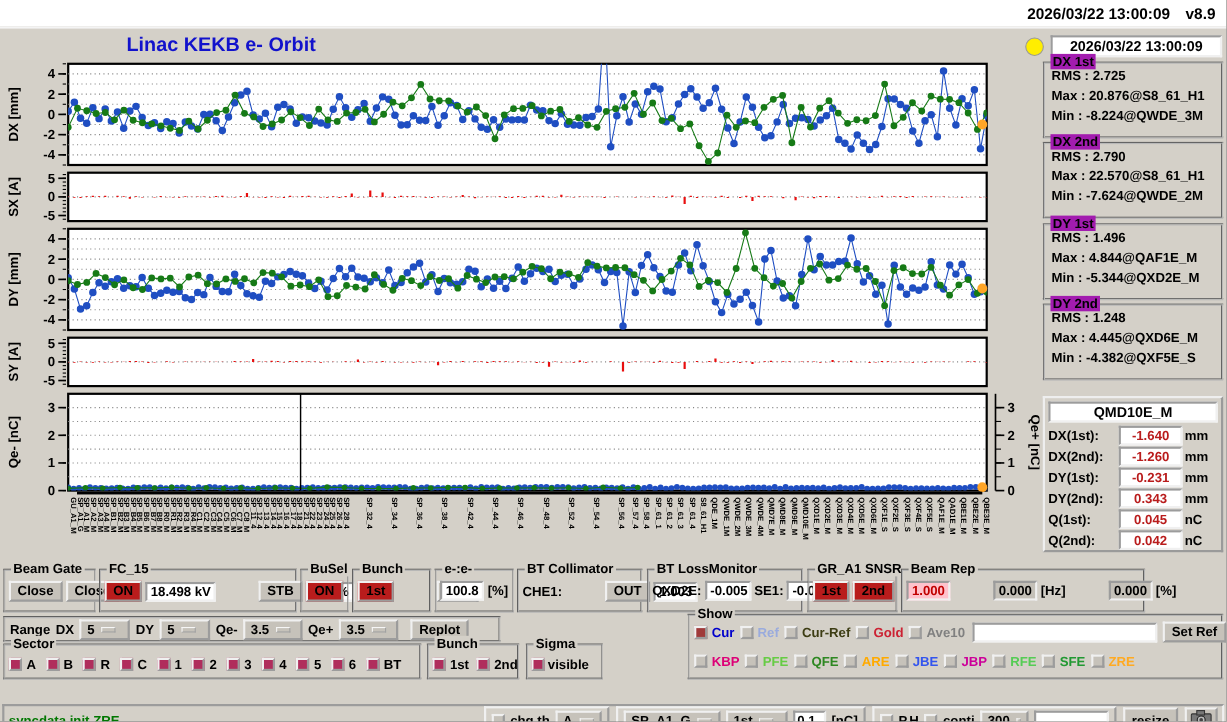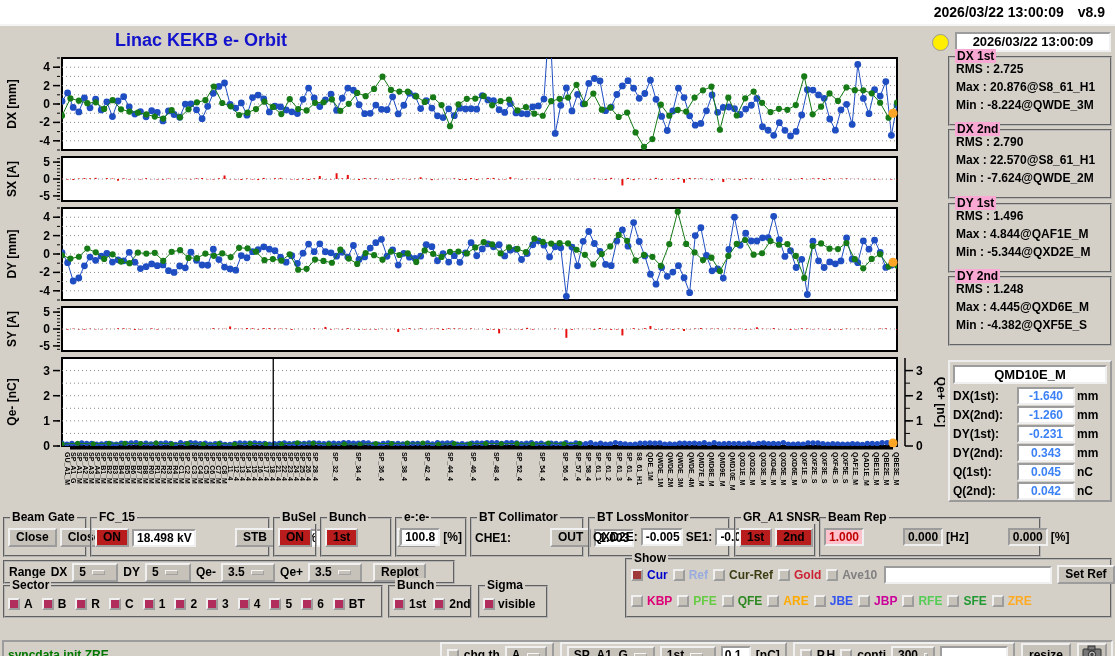--- a/index.html
+++ b/index.html
@@ -11,32 +11,32 @@
             font-weight:bold;font-size:14px;color:#000;}
   #mainarea{position:absolute;left:0;top:24px;width:1115px;height:632px;
             border-top:2px outset #f4f4f4;}
   #charttitle{position:absolute;left:115px;top:30px;font-size:18px;font-weight:bold;color:#1212cc;}
   #lamp{position:absolute;left:932px;top:34px;width:17px;height:17px;border-radius:50%;
         background:#ffee00;border:1px solid #999;}
   #clockbox{position:absolute;left:955px;top:32px;width:156px;height:20px;background:#fff;
             border:2px inset #f0f0f0;font-weight:bold;font-size:13px;text-align:center;line-height:16px;}
   svg text{font-family:"Liberation Sans",sans-serif;}
   .sbox{position:absolute;left:948px;width:164px;height:70px;border:2px groove #b8b8b8;}
-  .sbox .t{position:absolute;top:-9px;left:5px;background:#f9a8d4;padding:0 2px;
+  .sbox .t{position:absolute;top:-9px;left:5px;background:#a21caf;padding:0 2px;
            font-weight:bold;font-size:12px;line-height:14px;}
   .sbox .ln{font-weight:bold;font-size:12px;margin:4px 0 0 6px;white-space:nowrap;}
   #qmd{position:absolute;left:948px;top:360px;width:164px;height:142px;border:2px outset #eee;padding:3px;}
   #qmd .hdr{border:2px inset #f0f0f0;background:#fff;font-weight:bold;font-size:13px;
             text-align:center;height:19px;line-height:15px;margin-bottom:2px;}
   #qmd .row{display:grid;grid-template-columns:62px 58px 26px;gap:2px;align-items:center;height:19px;}
   #qmd .row .l{font-weight:bold;font-size:12px;text-align:left;}
   #qmd .row .u{font-weight:bold;font-size:12px;}
   .val{border:2px inset #f0f0f0;background:#fff;font-weight:bold;font-size:12px;
        text-align:center;padding:0 3px;height:18px;line-height:14px;white-space:nowrap;}
-  .red{color:#3b82f6;}
+  .red{color:#b91c1c;}
   .gray{background:#c4c0b8;margin-left:36px;}
   .pink{background:#ffc2cc;color:#c00000;}
   .btn{border:2px outset #f0f0f0;background:#c6c2ba;font-weight:bold;font-size:12px;
        padding:0 6px;height:19px;line-height:15px;white-space:nowrap;}
   .green{background:#b91c1c;}
   .grp{position:absolute;border:2px groove #b4b4b4;height:40px;}
   .grp .t{position:absolute;top:-9px;left:5px;background:#d4d0c8;padding:0 2px;
           font-weight:bold;font-size:12px;line-height:14px;white-space:nowrap;}
   .grp .c{display:flex;align-items:center;gap:3px;padding:9px 3px 2px 3px;}
   .lbl{font-weight:bold;font-size:12px;white-space:nowrap;}

